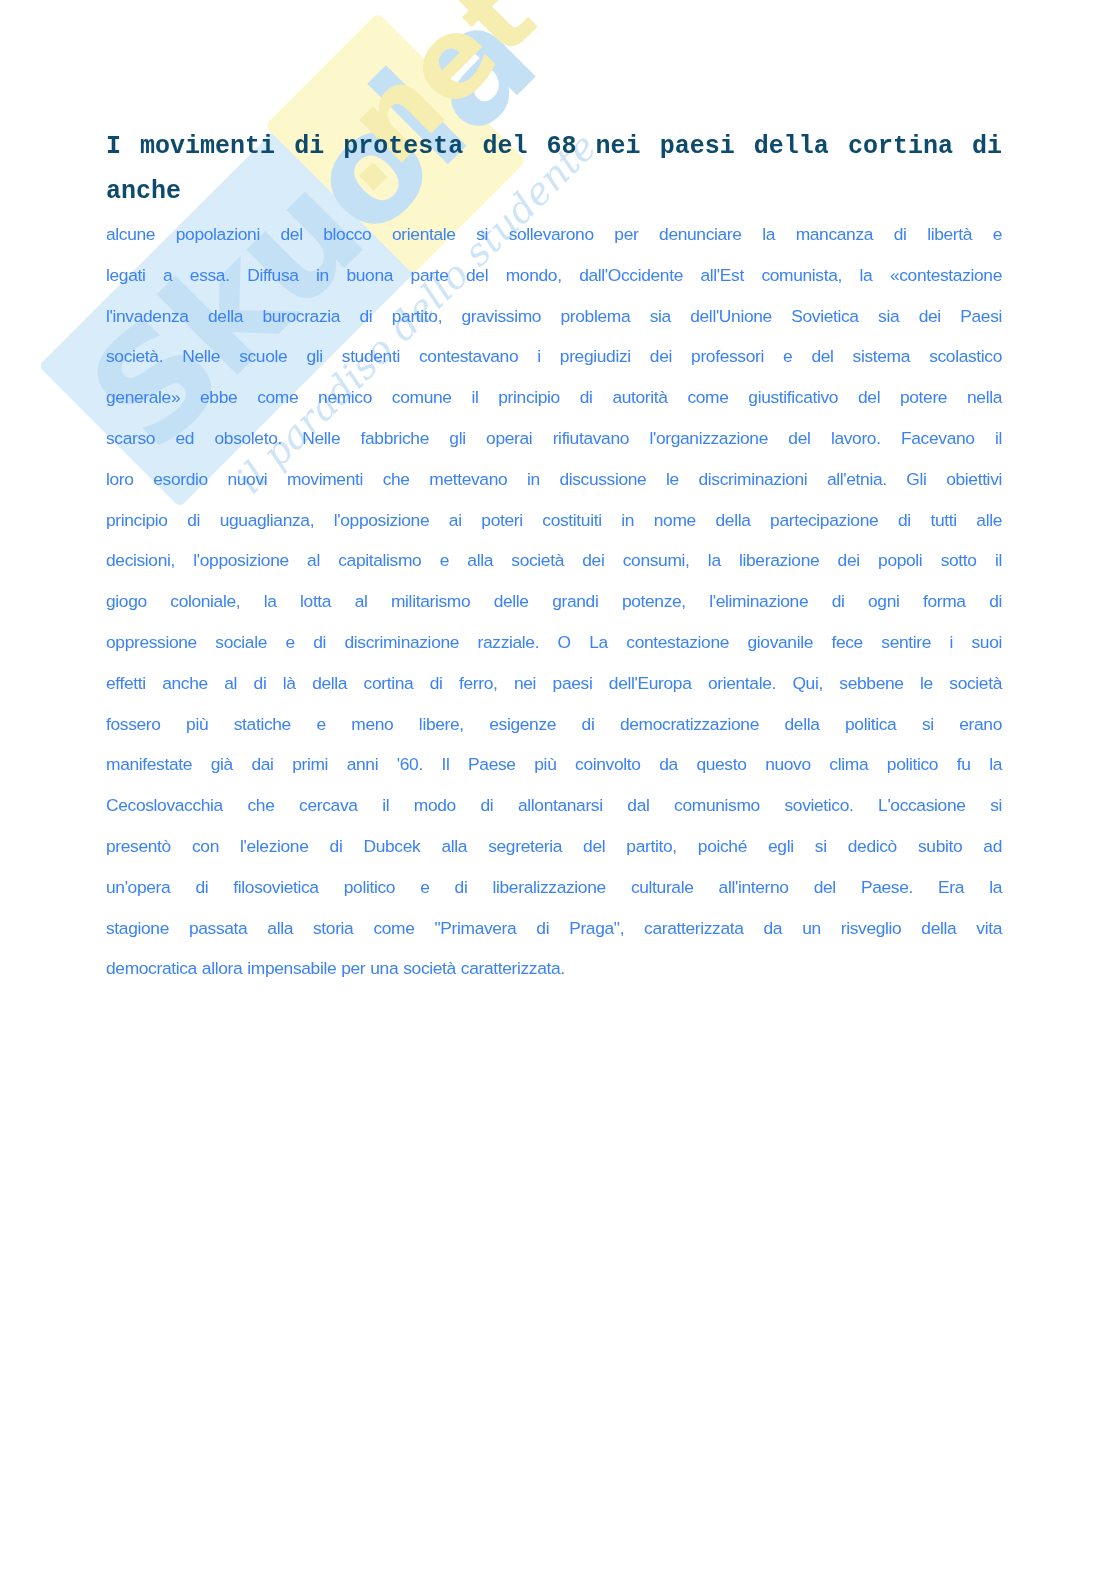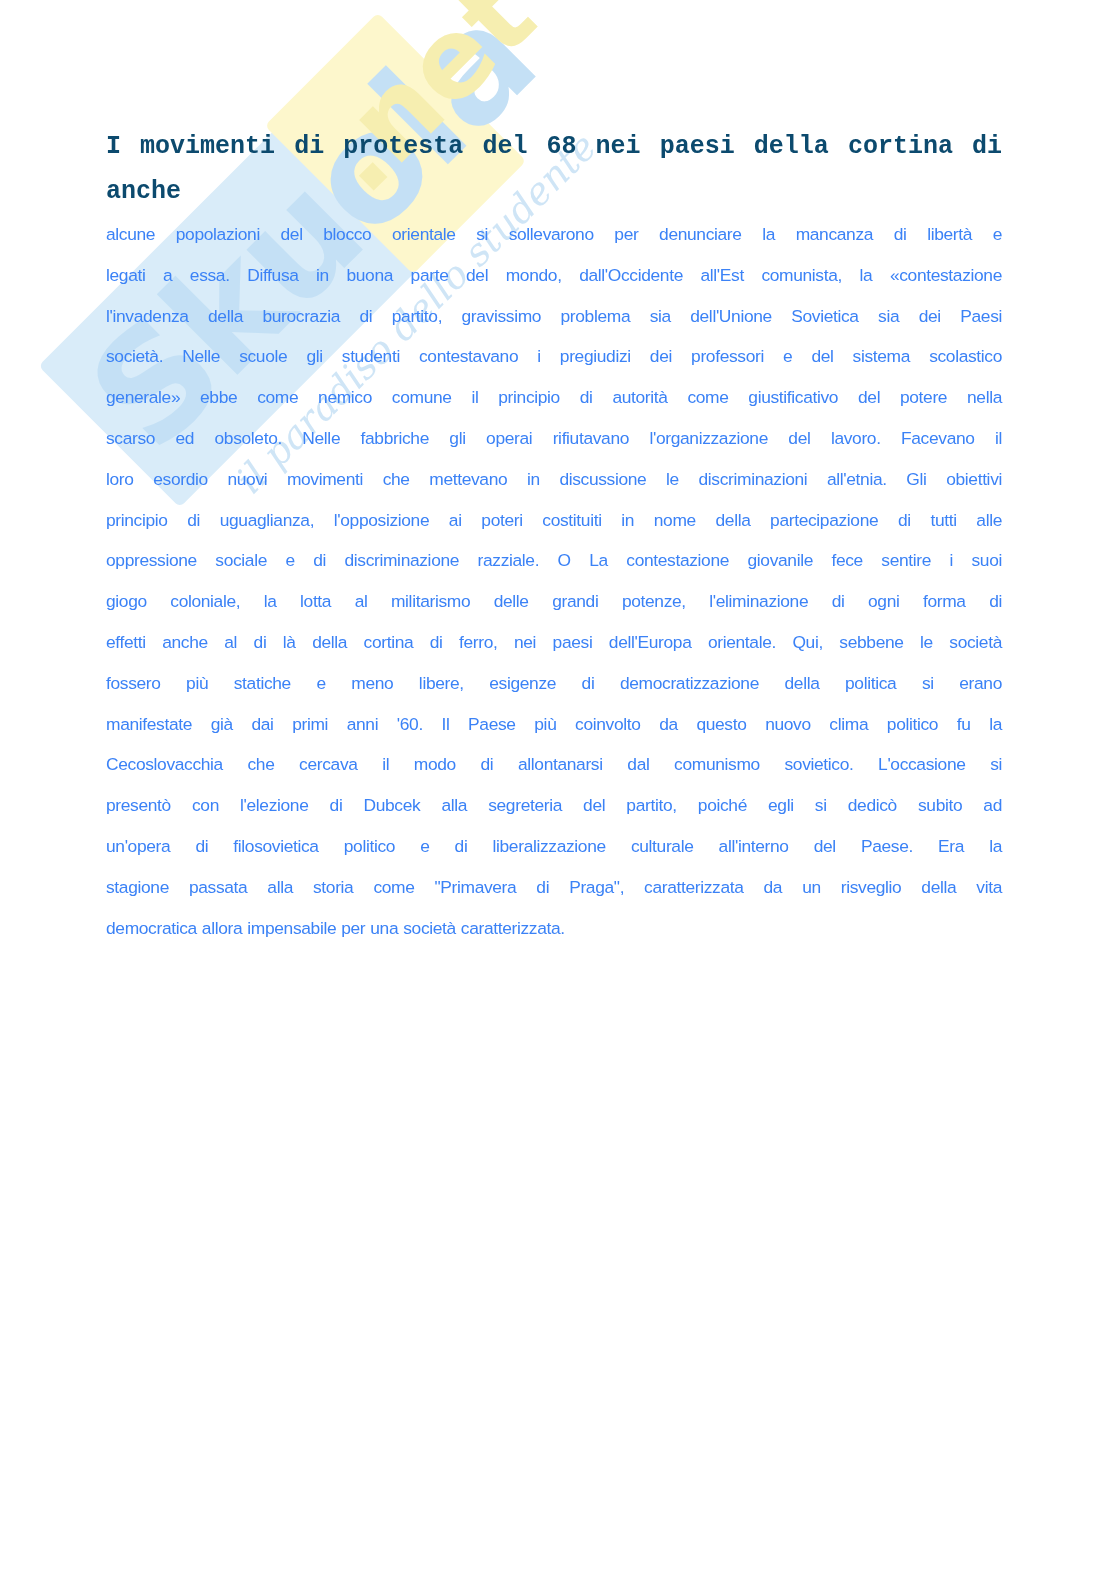--- a/index.html
+++ b/index.html
@@ -50,22 +50,23 @@
     </h1>
     <p class="body">
       <span class="line">alcune popolazioni del blocco orientale si sollevarono per denunciare la mancanza di libertà e</span>
       <span class="line">legati a essa. Diffusa in buona parte del mondo, dall'Occidente all'Est comunista, la «contestazione</span>
       <span class="line">l'invadenza della burocrazia di partito, gravissimo problema sia dell'Unione Sovietica sia dei Paesi</span>
       <span class="line">società. Nelle scuole gli studenti contestavano i pregiudizi dei professori e del sistema scolastico</span>
       <span class="line">generale» ebbe come nemico comune il principio di autorità come giustificativo del potere nella</span>
       <span class="line">scarso ed obsoleto. Nelle fabbriche gli operai rifiutavano l'organizzazione del lavoro. Facevano il</span>
       <span class="line">loro esordio nuovi movimenti che mettevano in discussione le discriminazioni all'etnia. Gli obiettivi</span>
       <span class="line">principio di uguaglianza, l'opposizione ai poteri costituiti in nome della partecipazione di tutti alle</span>
+      <span class="line">decisioni, l'opposizione al capitalismo e alla società dei consumi, la liberazione dei popoli sotto il</span>
+      <span class="line">giogo coloniale, la lotta al militarismo delle grandi potenze, l'eliminazione di ogni forma di</span>
       <span class="line">oppressione sociale e di discriminazione razziale. O La contestazione giovanile fece sentire i suoi</span>
-      <span class="line">giogo coloniale, la lotta al militarismo delle grandi potenze, l'eliminazione di ogni forma di</span>
       <span class="line">effetti anche al di là della cortina di ferro, nei paesi dell'Europa orientale. Qui, sebbene le società</span>
       <span class="line">fossero più statiche e meno libere, esigenze di democratizzazione della politica si erano</span>
       <span class="line">manifestate già dai primi anni '60. Il Paese più coinvolto da questo nuovo clima politico fu la</span>
       <span class="line">Cecoslovacchia che cercava il modo di allontanarsi dal comunismo sovietico. L'occasione si</span>
       <span class="line">presentò con l'elezione di Dubcek alla segreteria del partito, poiché egli si dedicò subito ad</span>
       <span class="line">un'opera di filosovietica politico e di liberalizzazione culturale all'interno del Paese. Era la</span>
       <span class="line">stagione passata alla storia come "Primavera di Praga", caratterizzata da un risveglio della vita</span>
       <span class="line last">democratica allora impensabile per una società caratterizzata.</span>
     </p>
   </div>

